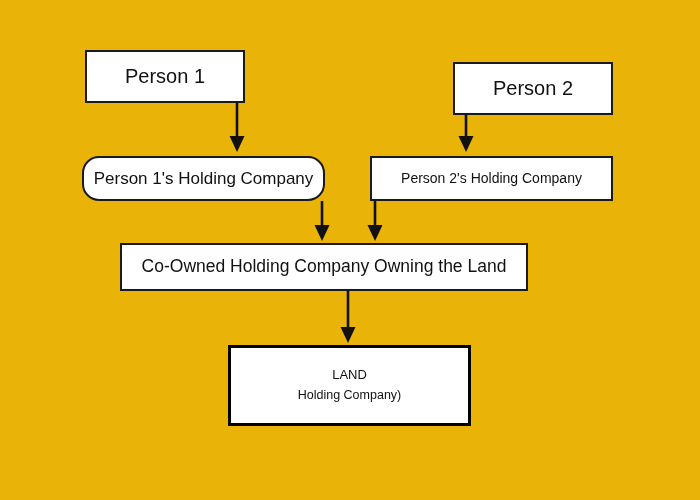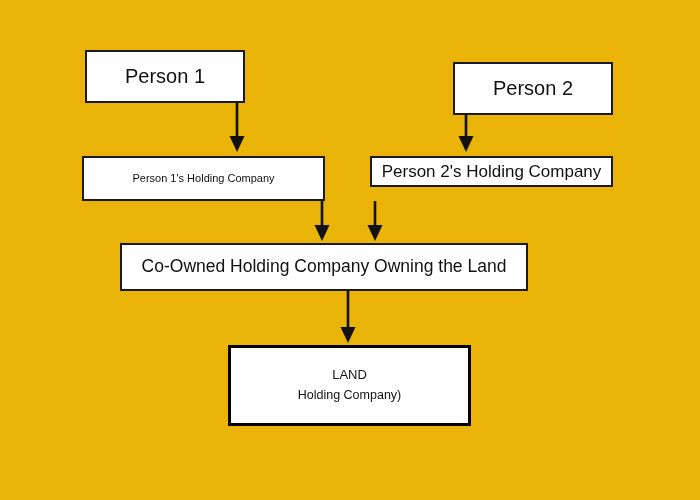--- a/index.html
+++ b/index.html
@@ -46,25 +46,26 @@
     left: 85px;  top: 50px;  width: 160px; height: 53px;
     font-size: 20px;
   }
   #node-person2 {
     left: 453px; top: 50px;  width: 160px; height: 53px;
     font-size: 20px;
     margin-top: 12px;
   }
   #node-holding1 {
     left: 82px;  top: 156px; width: 243px; height: 45px;
-    font-size: 11px;
+    font-size: 17px;
+    border-radius: 17px;
   }
   #node-holding2 {
-    left: 370px; top: 156px; width: 243px; height: 31px;
-    font-size: 17px;
+    left: 370px; top: 156px; width: 243px; height: 45px;
+    font-size: 14px;
   }
   #node-coowned {
     left: 120px; top: 243px; width: 408px; height: 48px;
     font-size: 17.5px;
   }
   #node-land {
     left: 228px; top: 345px; width: 243px; height: 81px;
     font-size: 12.5px;
   }
   #node-land .land-title {

